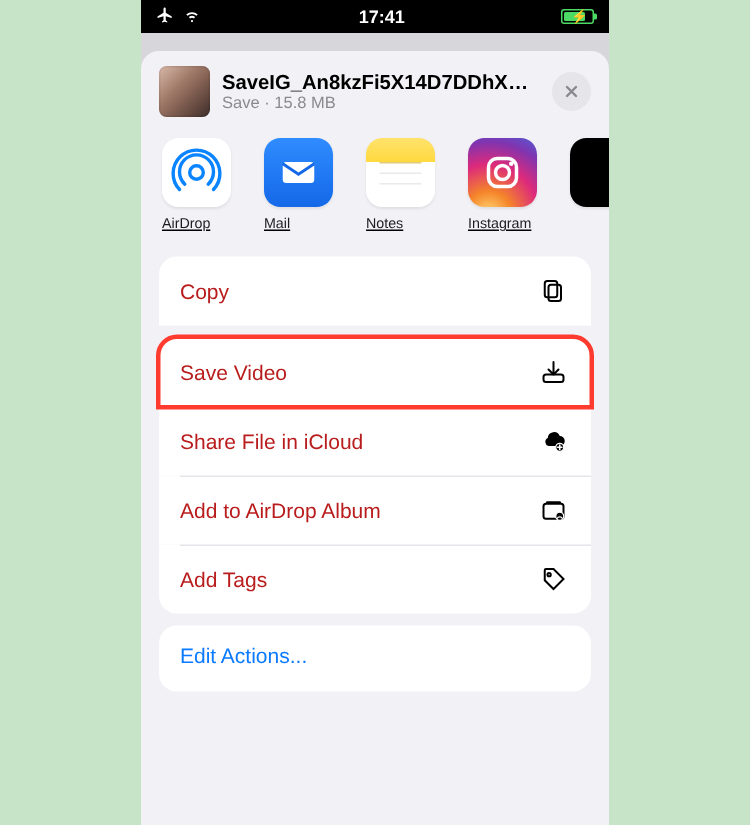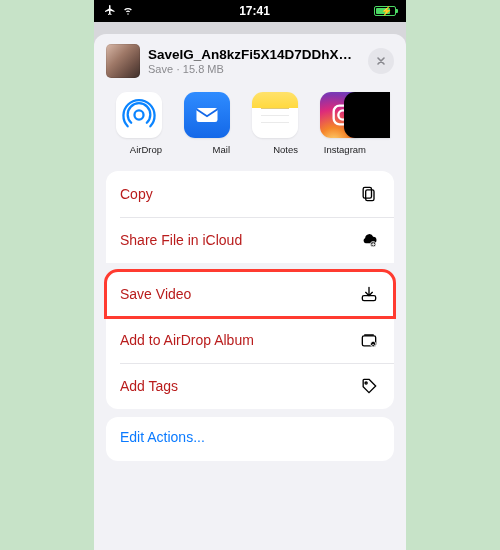--- a/index.html
+++ b/index.html
@@ -50,21 +50,21 @@
   .file-meta { font-size: 11px; color:#8a8a8e; margin-top:1px; }
   .close-btn {
     width: 26px; height: 26px; border-radius: 50%; background:#e5e5ea;
     display:flex; align-items:center; justify-content:center; flex:none;
     color:#88888e; font-weight:700;
   }
   .close-btn svg { width:12px; height:12px; }
   .share-strip {
     display:flex; gap: 14px; padding: 6px 14px 14px 14px; overflow:hidden;
   }
-  .share-item { width: 54px; flex:none; display:flex; flex-direction:column; align-items:flex-end; gap:6px; }
+  .share-item { width: 54px; flex:none; display:flex; flex-direction:column; align-items:flex-start; gap:6px;text-decoration:underline; }
   .share-item.peek { width: 10px; }
   .app-icon {
     width: 46px; height:46px; border-radius: 11px; display:flex; align-items:center; justify-content:center;
     box-shadow: 0 1px 2px rgba(0,0,0,.08);
   }
   .app-label { font-size: 9.5px; color:#1c1c1e; text-align:center; white-space:nowrap; }
 
   .ic-airdrop { background:#fff; }
   .ic-mail    { background: linear-gradient(180deg,#2f8cff 0%, #1468e8 100%); }
   .ic-notes   { background: linear-gradient(180deg,#ffe26b 0%, #ffd93f 35%, #ffffff 35%, #ffffff 100%); position:relative; }
@@ -194,37 +194,37 @@
       <div class="action-row">
         <span>Copy</span>
         <span class="row-icon">
           <svg viewBox="0 0 24 24" fill="none" stroke="#000" stroke-width="1.6">
               <rect x="8" y="7" width="10" height="13" rx="2"></rect>
               <rect x="5" y="4" width="10" height="13" rx="2"></rect>
             </svg>
         </span>
       </div>
 
+      <div class="action-row separated highlight">
+        <span>Save Video</span>
+        <span class="row-icon">
+          <svg viewBox="0 0 24 24" fill="none" stroke="#000" stroke-width="1.6" stroke-linecap="round">
+              <path d="M12 4v10m0 0l-4-4m4 4l4-4"></path>
+              <rect x="4" y="14" width="16" height="6" rx="2"></rect>
+            </svg>
+        </span>
+      </div>
+
       <div class="action-row">
         <span>Share File in iCloud</span>
         <span class="row-icon">
           <svg viewBox="0 0 24 24" fill="#000">
               <path d="M17 16a4 4 0 0 0 0-8 5 5 0 0 0-9.6 1.5A3.5 3.5 0 0 0 8 16h9z"></path>
               <circle cx="17" cy="17" r="3.2" fill="#000" stroke="#fff" stroke-width="1"></circle>
               <path d="M17 15.3v3.4M15.3 17h3.4" stroke="#fff" stroke-width="1.3" stroke-linecap="round"></path>
-            </svg>
-        </span>
-      </div>
-
-      <div class="action-row separated highlight">
-        <span>Save Video</span>
-        <span class="row-icon">
-          <svg viewBox="0 0 24 24" fill="none" stroke="#000" stroke-width="1.6" stroke-linecap="round">
-              <path d="M12 4v10m0 0l-4-4m4 4l4-4"></path>
-              <rect x="4" y="14" width="16" height="6" rx="2"></rect>
             </svg>
         </span>
       </div>
 
 
       <div class="action-row">
         <span>Add to AirDrop Album</span>
         <span class="row-icon">
           <svg viewBox="0 0 24 24" fill="none" stroke="#000" stroke-width="1.6">
               <rect x="4" y="7" width="16" height="12" rx="2"></rect>

